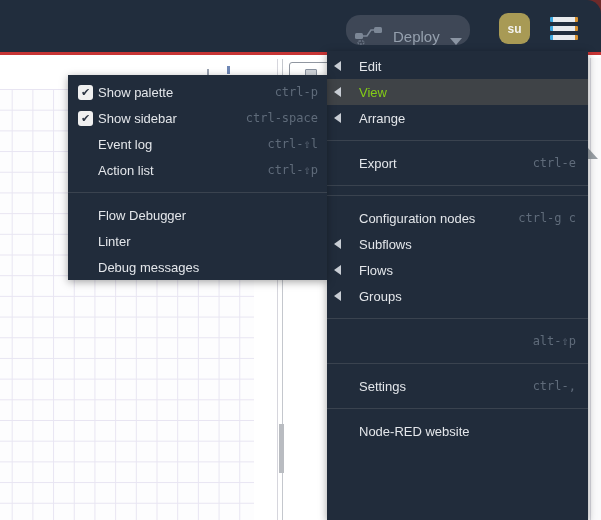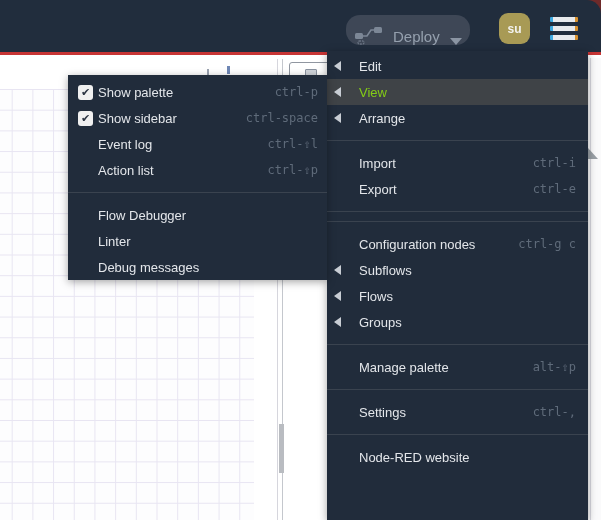--- a/index.html
+++ b/index.html
@@ -109,24 +109,20 @@
   <div class="menu-row active">
     <span class="menu-arrow"></span>
     <span class="menu-label">View</span>
   </div>
   <div class="menu-row">
     <span class="menu-arrow"></span>
     <span class="menu-label">Arrange</span>
   </div>
   <div class="menu-sep"></div>
   <div class="menu-row">
-    <span class="menu-label">Import</span>
-    <span class="menu-shortcut">ctrl-i</span>
-  </div>
-  <div class="menu-row">
     <span class="menu-label">Export</span>
     <span class="menu-shortcut">ctrl-e</span>
   </div>
   <div class="menu-sep"></div>
   <div class="menu-sep"></div>
   <div class="menu-row">
     <span class="menu-label">Configuration nodes</span>
     <span class="menu-shortcut">ctrl-g c</span>
   </div>
   <div class="menu-row">
@@ -136,21 +132,20 @@
   <div class="menu-row">
     <span class="menu-arrow"></span>
     <span class="menu-label">Flows</span>
   </div>
   <div class="menu-row">
     <span class="menu-arrow"></span>
     <span class="menu-label">Groups</span>
   </div>
   <div class="menu-sep"></div>
   <div class="menu-row">
-    <span class="menu-label">Manage palette</span>
     <span class="menu-shortcut">alt-⇧p</span>
   </div>
   <div class="menu-sep"></div>
   <div class="menu-row">
     <span class="menu-label">Settings</span>
     <span class="menu-shortcut">ctrl-,</span>
   </div>
   <div class="menu-sep"></div>
   <div class="menu-row">
     <span class="menu-label">Node-RED website</span>

